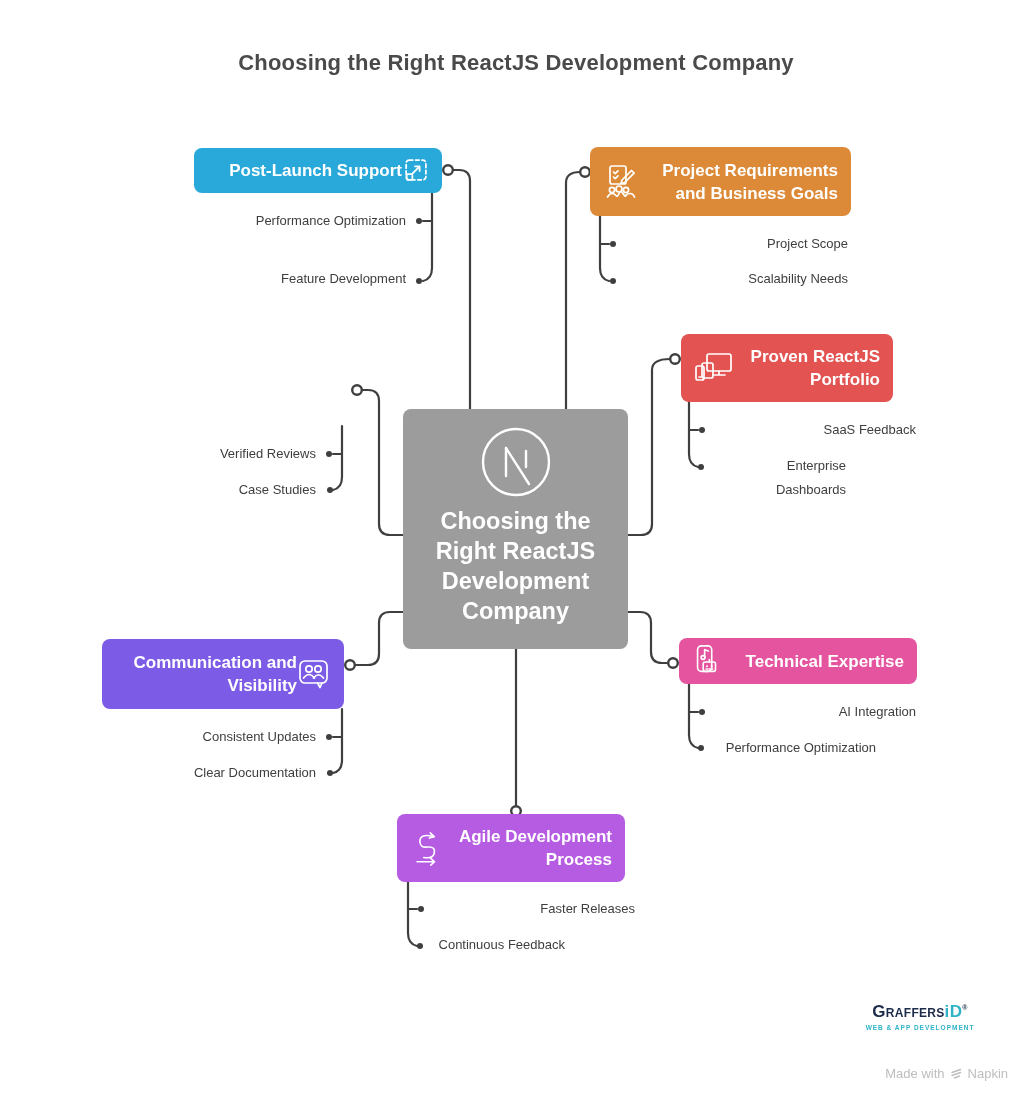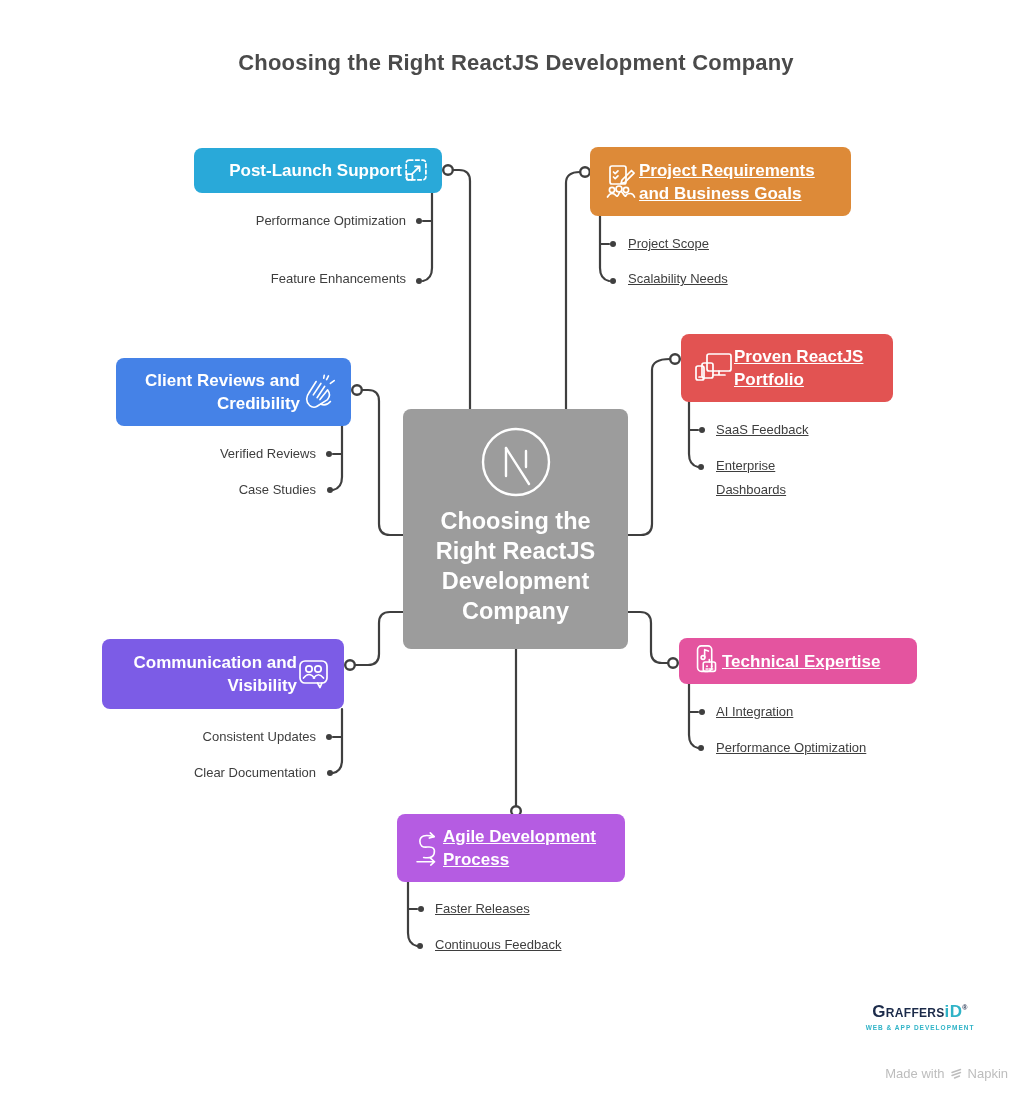--- a/index.html
+++ b/index.html
@@ -15,21 +15,21 @@
   .wire{fill:none;stroke:#3f3f3f;stroke-width:2.2;stroke-linecap:round;}
   .port{fill:#ffffff;stroke:#3f3f3f;stroke-width:2.4;}
   .dot{fill:#3f3f3f;}
   .node{
     position:absolute;display:flex;align-items:center;gap:0;
     box-sizing:border-box;padding:0 13px;border-radius:8px;color:#ffffff;
     font-size:17px;line-height:23px;font-weight:600;
   }
   .node .lbl{flex:1;}
   .ta-r{text-align:right;}
-  .ta-l{text-align:left;text-decoration:underline;}
+  .ta-l{text-align:right;}
   .ico{flex:0 0 auto;display:flex;align-items:center;justify-content:center;}
   .ico svg{display:block;}
   .istroke{fill:none;stroke:#ffffff;stroke-width:1.7;stroke-linecap:round;stroke-linejoin:round;}
   .leaf{
     position:absolute;color:#3e3e3e;font-size:13px;line-height:24px;font-weight:400;
   }
   .center{
     position:absolute;left:403px;top:409px;width:225px;height:240px;border-radius:8px;
     display:flex;flex-direction:column;align-items:center;color:#ffffff;
   }
@@ -139,31 +139,20 @@
         <path class="istroke" d="M19 16 L28.5 6.5 l2.6 2.6 L21.6 18.6 L18 19.5 Z"></path>
         <circle class="istroke" cx="9" cy="26" r="2.6"></circle>
         <circle class="istroke" cx="16" cy="25" r="3"></circle>
         <circle class="istroke" cx="23" cy="26" r="2.6"></circle>
         <path class="istroke" d="M4.5 33 q2 -3.5 4.5 -3.5 t4 2 3 -2 4 0 3 2 4.5 -2 q2.5 0 4 3.5"></path>
       </svg>
     </span>
     <span class="lbl ta-l">Project Requirements and Business Goals</span>
   </div>
 
-  <div class="node" style="left: 116px; top: 358px; width: 235px; height: 68px; background: rgb(69, 130, 231);">
-    <span class="lbl ta-r">Client Reviews and Credibility</span>
-    <span class="ico">
-      <svg width="38" height="38" viewBox="0 0 40 40">
-        <path class="istroke" d="M28 7 l2 -4 M32 11 l4 -3 M25 5.5 l.5 -3"></path>
-        <path class="istroke" d="M10 20 L17 9 M14 23 L22 11 M18 26 L26 14 M21 28 L29 18"></path>
-        <path class="istroke" d="M10 20 Q4 28 10 34 Q14 37.5 18 35 L29 28 Q33 23 29 18"></path>
-        <path class="istroke" d="M22 33 Q28 35 32 30"></path>
-      </svg>
-    </span>
-  </div>
 
   <div class="node" style="left: 681px; top: 334px; width: 212px; height: 68px; background: rgb(226, 83, 82);">
     <span class="ico">
       <svg width="40" height="34" viewBox="0 0 40 34">
         <rect class="istroke" x="13" y="3" width="24" height="17" rx="2"></rect>
         <path class="istroke" d="M25 20 v4 M19 24 h12"></path>
         <rect class="istroke" x="8" y="12" width="11" height="15" rx="2" fill="#e25352"></rect>
         <rect class="istroke" x="2" y="15" width="8" height="14" rx="2" fill="#e25352"></rect>
         <path class="istroke" d="M5 26 h2"></path>
       </svg>
@@ -206,21 +195,21 @@
       <svg width="33" height="36" viewBox="0 0 34 38">
         <path class="istroke" d="M25 7 Q10 3 10 12 Q10 19 18 18 Q27 17 25 25 Q23.5 30.5 14 29"></path>
         <path class="istroke" d="M21 3 L25 7 L20 8.5"></path>
         <path class="istroke" d="M7 33.5 h18 M21.5 30 L25.5 33.5 L21.5 37"></path>
       </svg>
     </span>
     <span class="lbl ta-l">Agile Development Process</span>
   </div>
 
   <div class="leaf ta-r" style="left:206px;top:209px;width:200px;">Performance Optimization</div>
-  <div class="leaf ta-r" style="left:256px;top:267px;width:150px;">Feature Enhancements</div>
+  <div class="leaf ta-r" style="left:256px;top:267px;width:150px;">Feature Development</div>
 
   <div class="leaf ta-l" style="left:628px;top:232px;width:220px;">Project Scope</div>
   <div class="leaf ta-l" style="left:628px;top:267px;width:220px;">Scalability Needs</div>
 
   <div class="leaf ta-r" style="left:116px;top:442px;width:200px;">Verified Reviews</div>
   <div class="leaf ta-r" style="left:116px;top:478px;width:200px;">Case Studies</div>
 
   <div class="leaf ta-l" style="left:716px;top:418px;width:200px;">SaaS Feedback</div>
   <div class="leaf ta-l" style="left:716px;top:454px;width:130px;">Enterprise Dashboards</div>
 

